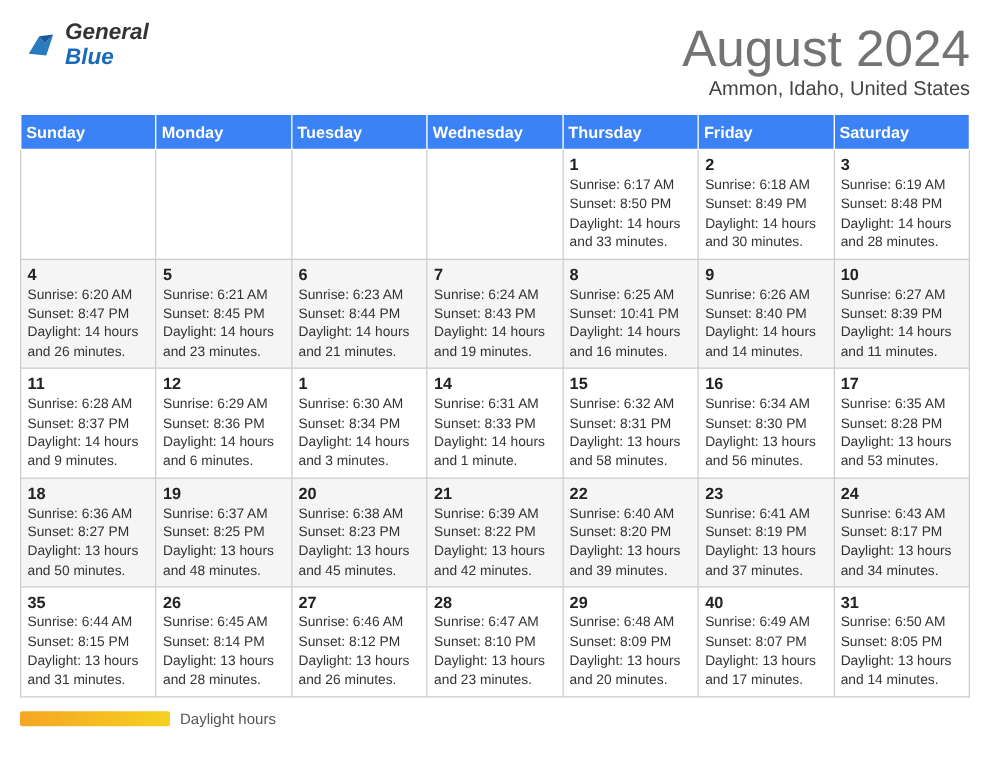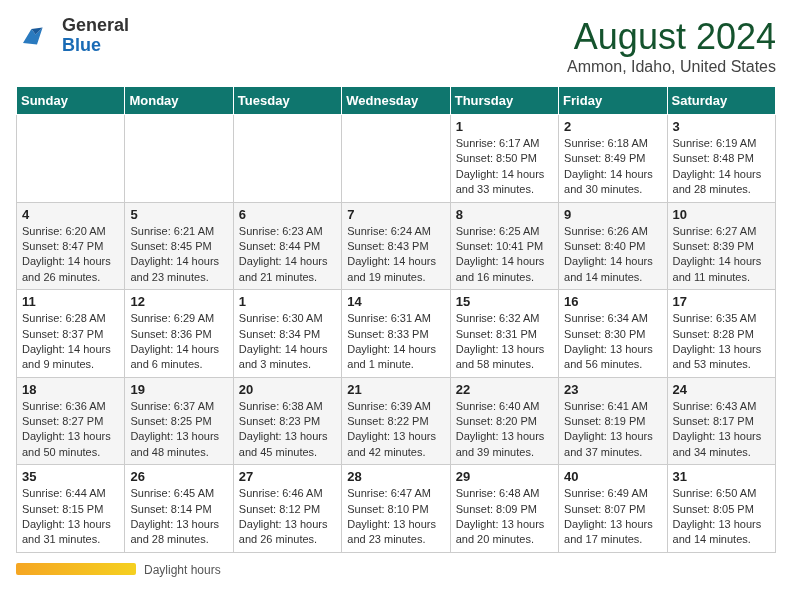--- a/index.html
+++ b/index.html
@@ -12,53 +12,54 @@
     }
     .header {
       display: flex;
       justify-content: space-between;
       align-items: flex-start;
       margin-bottom: 10px;
     }
     .logo {
       display: flex;
       align-items: center;
-      gap: 18px;
+      gap: 8px;
+      font-style: italic;
     }
     .logo-text {
       font-size: 18px;
       font-weight: bold;
       line-height: 1.1;
     }
     .logo-text .general { color: #333; }
     .logo-text .blue { color: #1a6bb5; text-align: right; }
     .logo-bird {
       width: 28px;
       height: 28px;
     }
     .title-block {
       text-align: right;
     }
     .title-block h1 {
-      font-size: 36px;
+      font-size: 41px;
       font-weight: normal;
-      color: #14532d;
+      color: #737373;
     }
     .title-block h2 {
       font-size: 16px;
       font-weight: normal;
       color: #444;
     }
     .calendar {
       width: 100%;
       border-collapse: collapse;
       font-size: 11px;
     }
     .calendar th {
-      background: #0f766e;
+      background: #3b82f6;
       color: #fff;
       padding: 6px 4px;
       text-align: left;
       font-size: 13px;
       font-weight: bold;
       border: 1px solid #fff;
     }
     .calendar td {
       border: 1px solid #ccc;
       vertical-align: top;
@@ -83,20 +84,21 @@
       font-size: 11px;
     }
     .empty-cell {
       background: #fff !important;
     }
     .footer {
       margin-top: 10px;
       font-size: 12px;
       color: #555;
       display: flex;
+      align-items: center;
       gap: 8px;
     }
     .daylight-bar {
       width: 120px;
       height: 12px;
       background: linear-gradient(to right, #f5a623, #f5d020);
       display: inline-block;
       vertical-align: middle;
       border-radius: 2px;
     }

